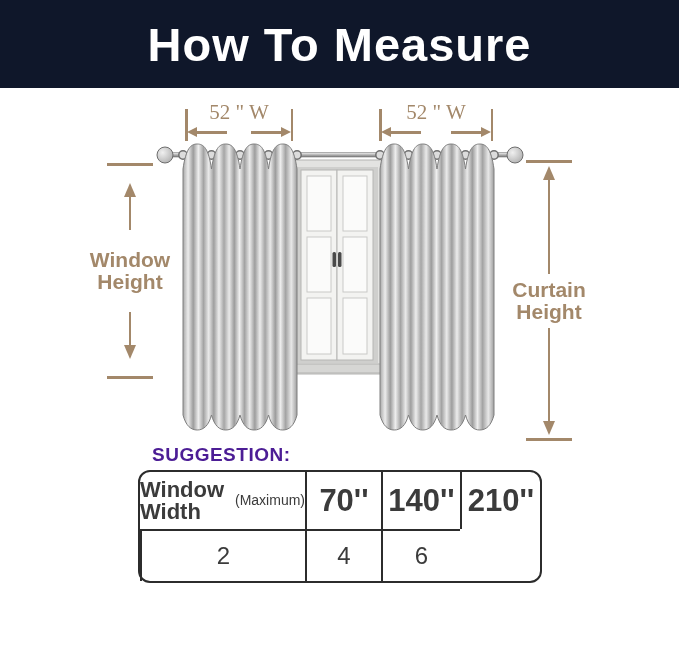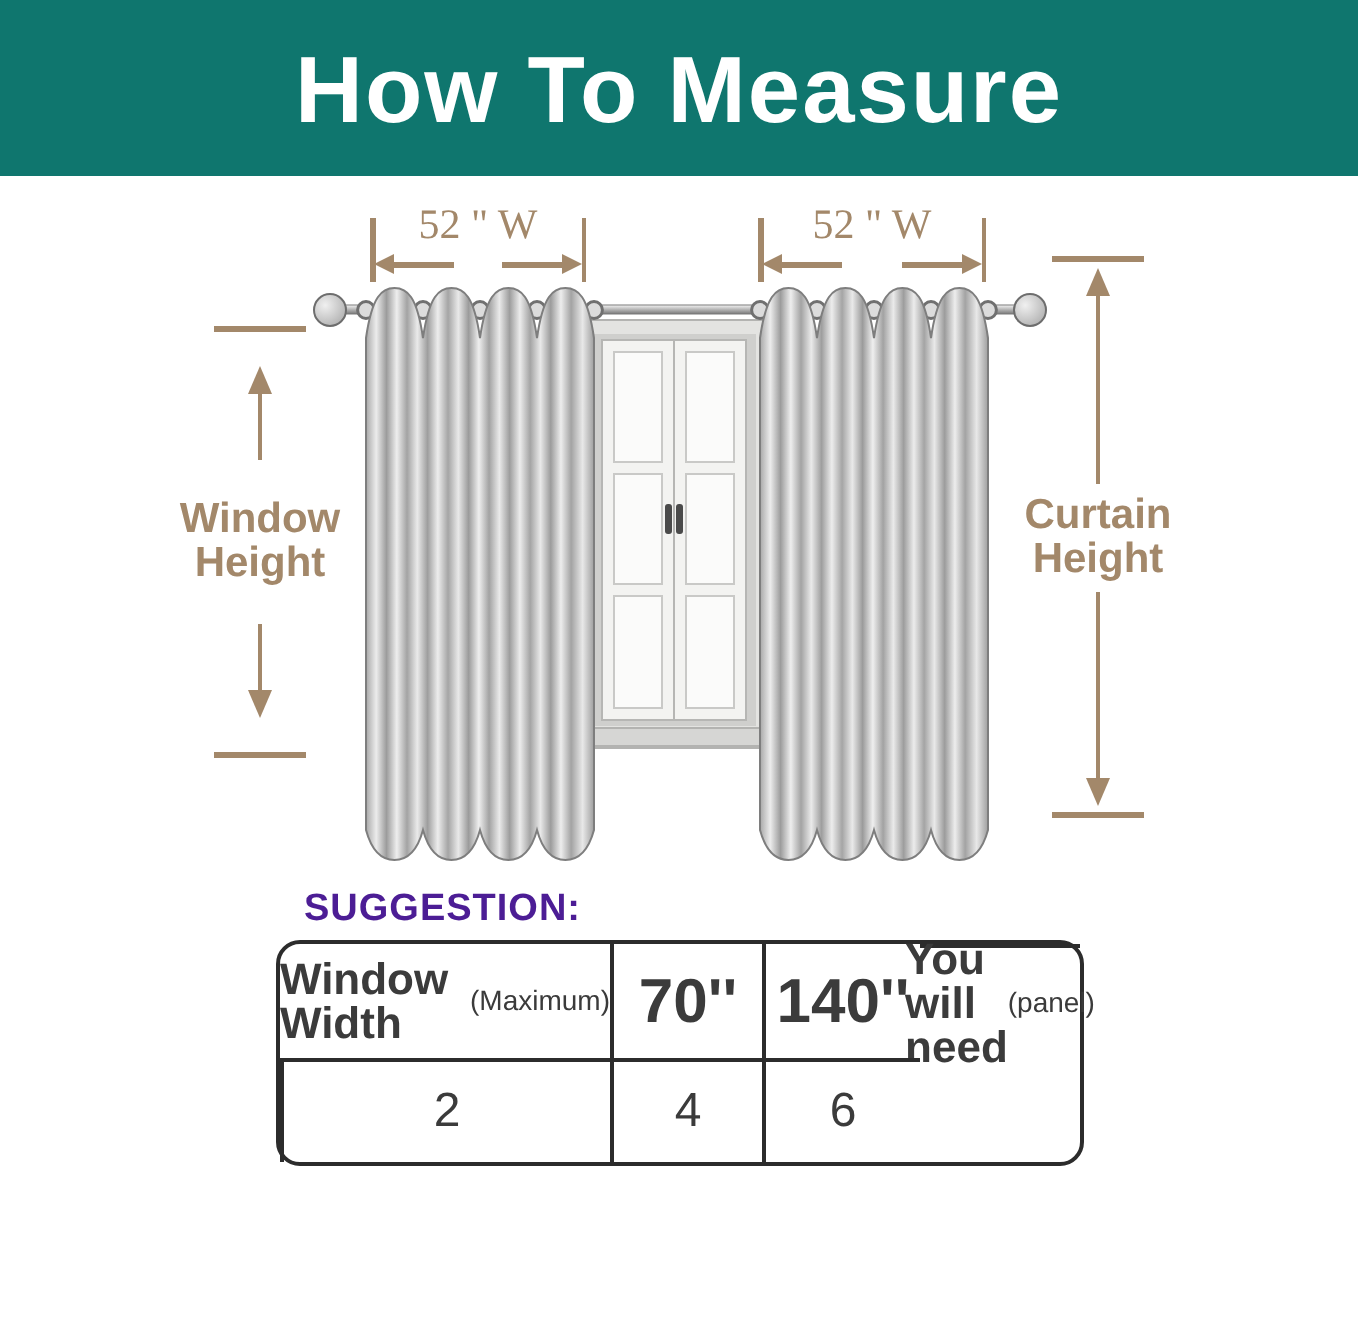--- a/index.html
+++ b/index.html
@@ -1,19 +1,19 @@
 <!DOCTYPE html>
 <html><head>
 <meta charset="utf-8">
 <style>
   html,body{margin:0;padding:0;background:#fff;}
   .page{position:relative;width:679px;height:666px;background:#ffffff;overflow:hidden;
         font-family:"Liberation Sans",sans-serif;}
   
-  .header{position:absolute;left:0;top:0;width:679px;height:88px;background:#0f766e;
+  .header{position:absolute;left:0;top:0;width:679px;height:88px;background:#0f172a;
           display:flex;align-items:center;justify-content:center;}
   .header h1{margin:0;color:#ffffff;font-size:47px;font-weight:bold;letter-spacing:1px;}
   
   .dim{position:absolute;height:42px;}
   .dim-label{position:absolute;top:-4px;left:0;width:100%;text-align:center;
              font-family:"Liberation Serif",serif;font-size:21px;color:#a3886a;}
   .dim-bar{position:absolute;top:5px;width:2.5px;height:32px;background:#a3886a;}
   .dim-bar.l{left:0;} .dim-bar.r{right:0;}
   .dim-line{position:absolute;top:27px;height:2.5px;background:#a3886a;}
   .dim-line.l{left:12px;width:30px;}
@@ -172,21 +172,21 @@
     <span class="tbar"></span>
     <span class="vseg up"></span>
     <div class="vlabel">
       <div>Window</div>
       <div>Height</div>
     </div>
     <span class="vseg down"></span>
     <span class="tbar"></span>
   </div>
 
-  <div class="varrow" style="left:507px;top:128px;width:84px;height:281px;">
+  <div class="varrow" style="left:507px;top:160px;width:84px;height:281px;">
     <span class="tbar"></span>
     <span class="vseg up"></span>
     <div class="vlabel">
       <div>Curtain</div>
       <div>Height</div>
     </div>
     <span class="vseg down"></span>
     <span class="tbar"></span>
   </div>
 
@@ -196,23 +196,22 @@
     <div class="cell">
       <span class="main">Window Width</span>
       <span class="sub">(Maximum)</span>
     </div>
     <div class="cell bl">
       <span class="val">70''</span>
     </div>
     <div class="cell bl">
       <span class="val">140''</span>
     </div>
-    <div class="cell bt">
-      <span class="main">You will need</span>
-      <span class="sub">(panel)</span>
+    <div class="cell bl">
+      <span class="val">210''</span>
     </div>
     <div class="cell bl bt">
       <span class="num">2</span>
     </div>
     <div class="cell bl bt">
       <span class="num">4</span>
     </div>
     <div class="cell bl bt">
       <span class="num">6</span>
     </div>

